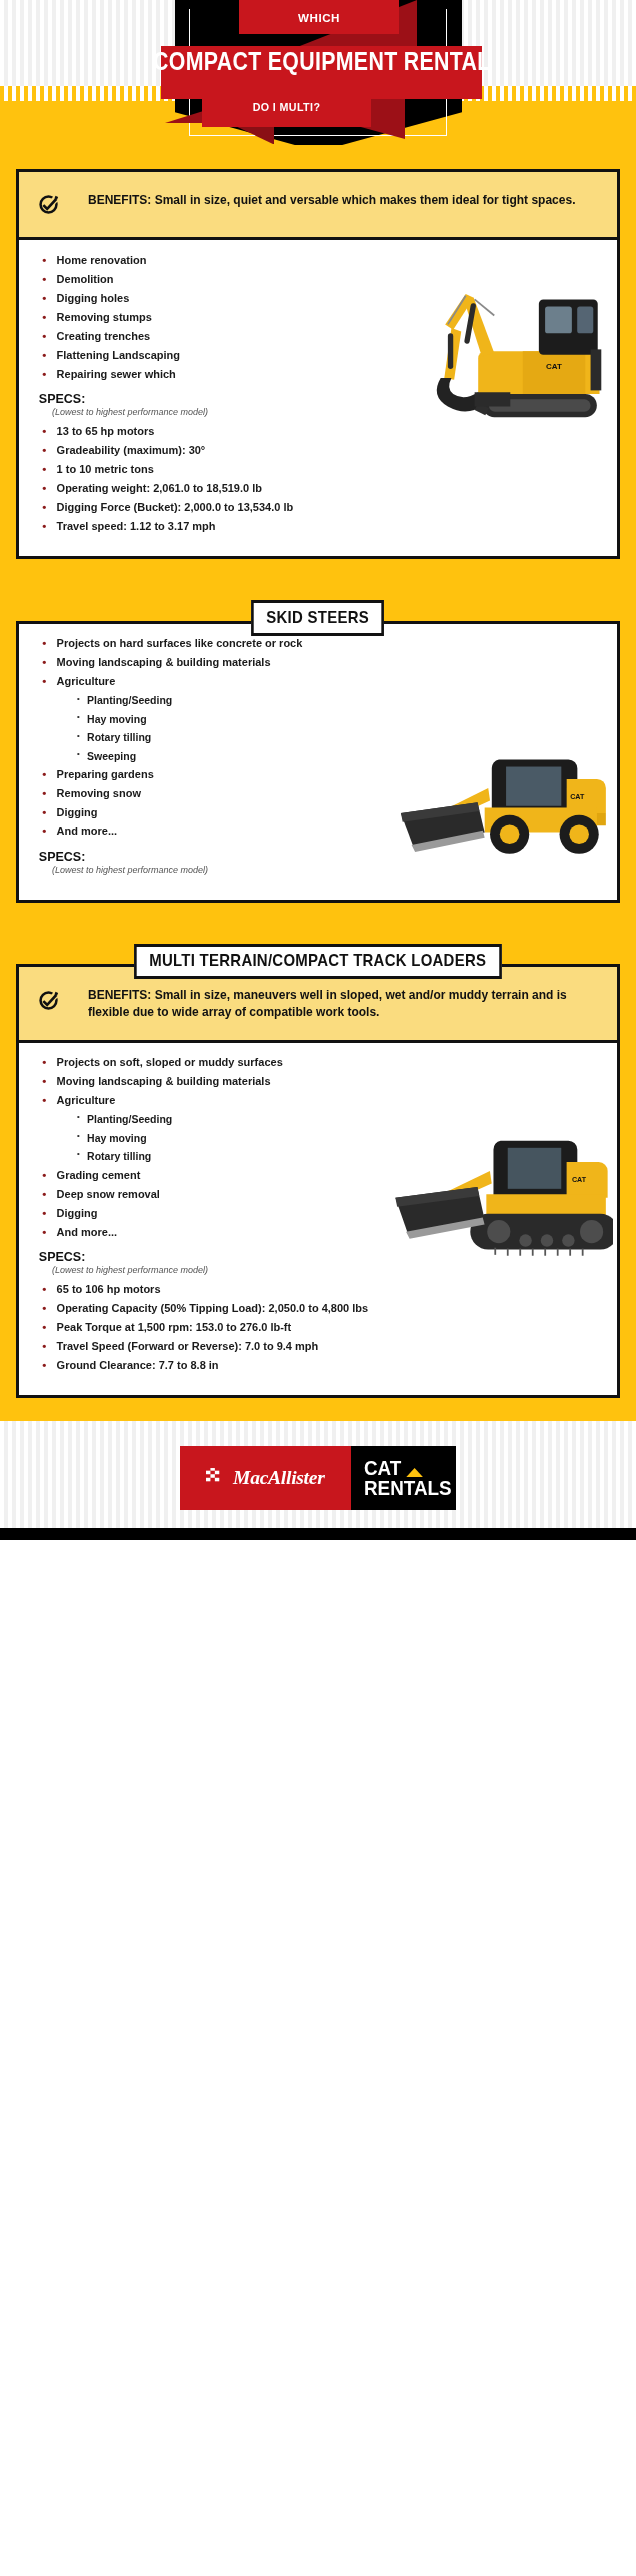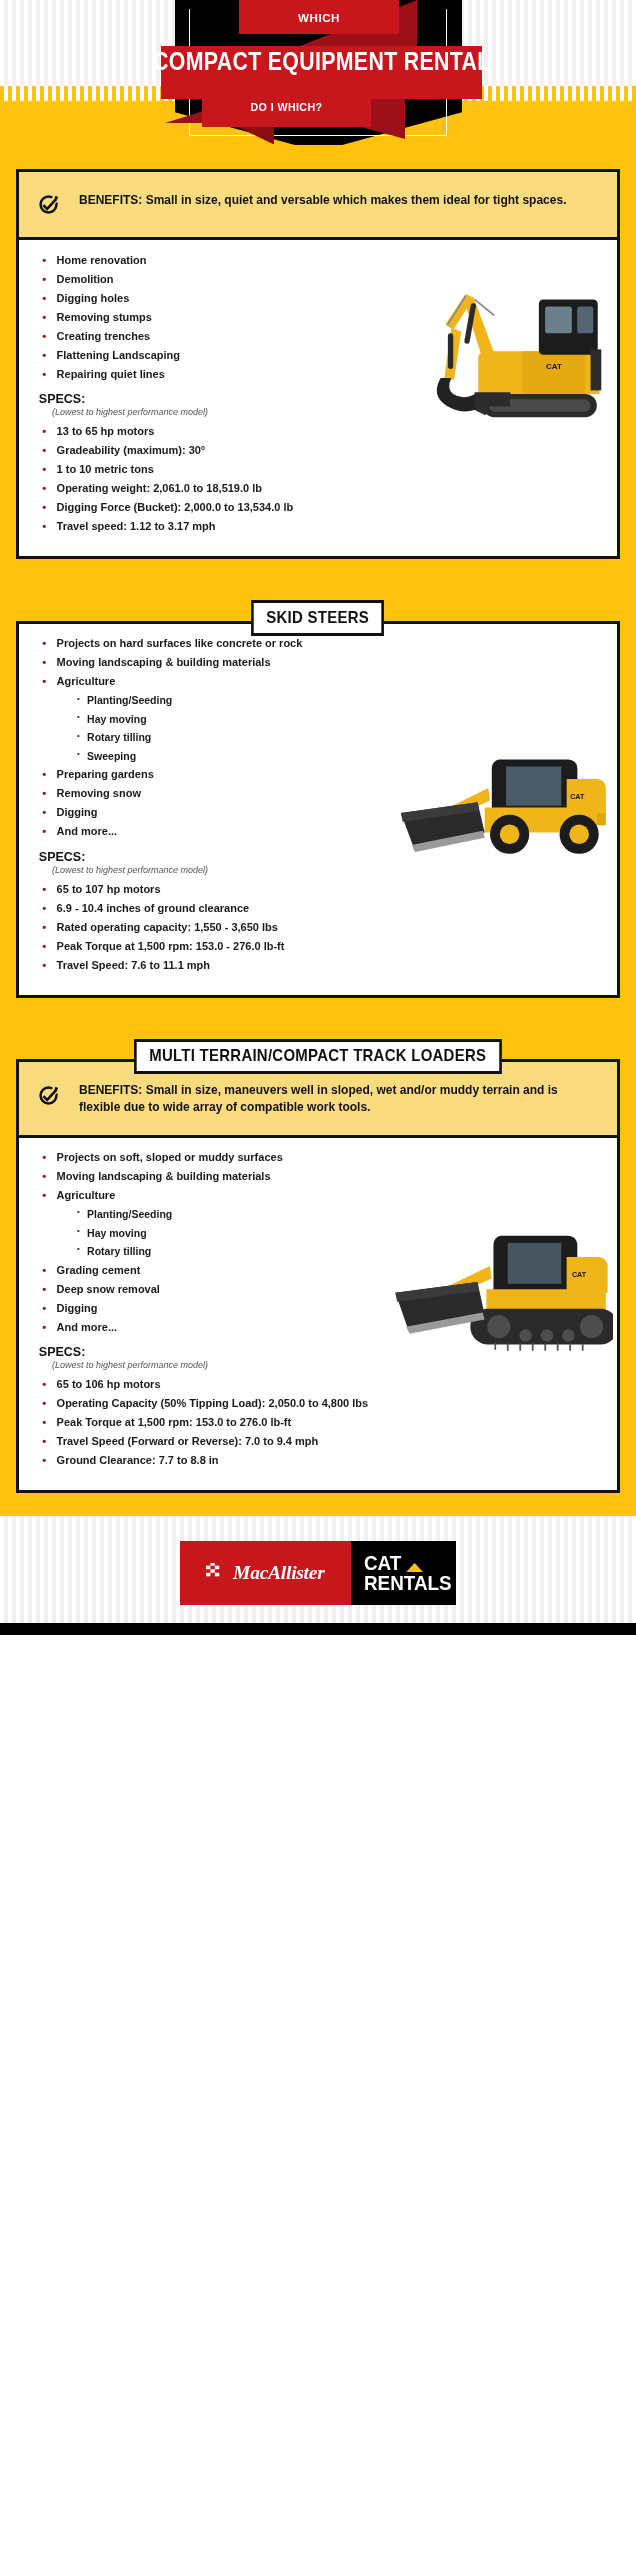--- a/index.html
+++ b/index.html
@@ -145,21 +145,21 @@
   .section-box {
     border:3.6px solid #111111;
     background:#ffffff;
   }
   .benefits {
     background:#fadc7f;
     border-bottom:3.6px solid #111111;
     display:flex;
     align-items:flex-start;
     padding:19.6px 23px 18px 18px;
-    gap:19px;
+    gap:28px;
   }
   .check-icon { flex:0 0 auto; margin-top:1.8px; }
   .benefits-text {
     font-size:12px;
     font-weight:bold;
     line-height:1.45;
     color:#111111;
   }
   .content {
     position:relative;
@@ -285,21 +285,21 @@
   <div class="ribbon-fold-a"></div>
   <div class="ribbon-which">
     <span>WHICH</span>
   </div>
   <div class="ribbon-fold-b"></div>
   <div class="ribbon-main">
     <span>COMPACT EQUIPMENT RENTAL</span>
   </div>
   <div class="ribbon-fold-c"></div>
   <div class="ribbon-doineed">
-    <span>DO I WHICH?</span>
+    <span>DO I MULTI?</span>
   </div>
   <div class="ribbon-tail"></div>
 </div>
 
 <div class="yellow-body">
 
   <div class="section">
     <div class="section-box">
       <div class="benefits">
         <span class="check-icon">
@@ -344,21 +344,21 @@
             <text x="176" y="140" font-family="Liberation Sans, sans-serif" font-size="9" font-weight="bold" fill="#111">CAT</text>
           </svg>
         </div>
         <ul class="main-list">
           <li>Home renovation</li>
           <li>Demolition</li>
           <li>Digging holes</li>
           <li>Removing stumps</li>
           <li>Creating trenches</li>
           <li>Flattening Landscaping</li>
-          <li>Repairing quiet lines</li>
+          <li>Repairing sewer which</li>
         </ul>
         <div class="specs-head">SPECS:</div>
         <div class="specs-note">(Lowest to highest performance model)</div>
         <ul class="main-list">
           <li>13 to 65 hp motors</li>
           <li>Gradeability (maximum): 30°</li>
           <li>1 to 10 metric tons</li>
           <li>Operating weight: 2,061.0 to 18,519.0 lb</li>
           <li>Digging Force (Bucket): 2,000.0 to 13,534.0 lb</li>
           <li>Travel speed: 1.12 to 3.17 mph</li>
@@ -411,27 +411,20 @@
               <li>Sweeping</li>
             </ul>
           </li>
           <li>Preparing gardens</li>
           <li>Removing snow</li>
           <li>Digging</li>
           <li>And more...</li>
         </ul>
         <div class="specs-head">SPECS:</div>
         <div class="specs-note">(Lowest to highest performance model)</div>
-        <ul class="main-list">
-          <li>65 to 107 hp motors</li>
-          <li>6.9 - 10.4 inches of ground clearance</li>
-          <li>Rated operating capacity: 1,550 - 3,650 lbs</li>
-          <li>Peak Torque at 1,500 rpm: 153.0 - 276.0 lb-ft</li>
-          <li>Travel Speed: 7.6 to 11.1 mph</li>
-        </ul>
       </div>
     </div>
   </div>
 
   <div class="section" style="padding-top:41px;">
     <div class="section-title-wrap">
       <div class="section-title">MULTI TERRAIN/COMPACT TRACK LOADERS</div>
     </div>
     <div class="section-box">
       <div class="benefits">

